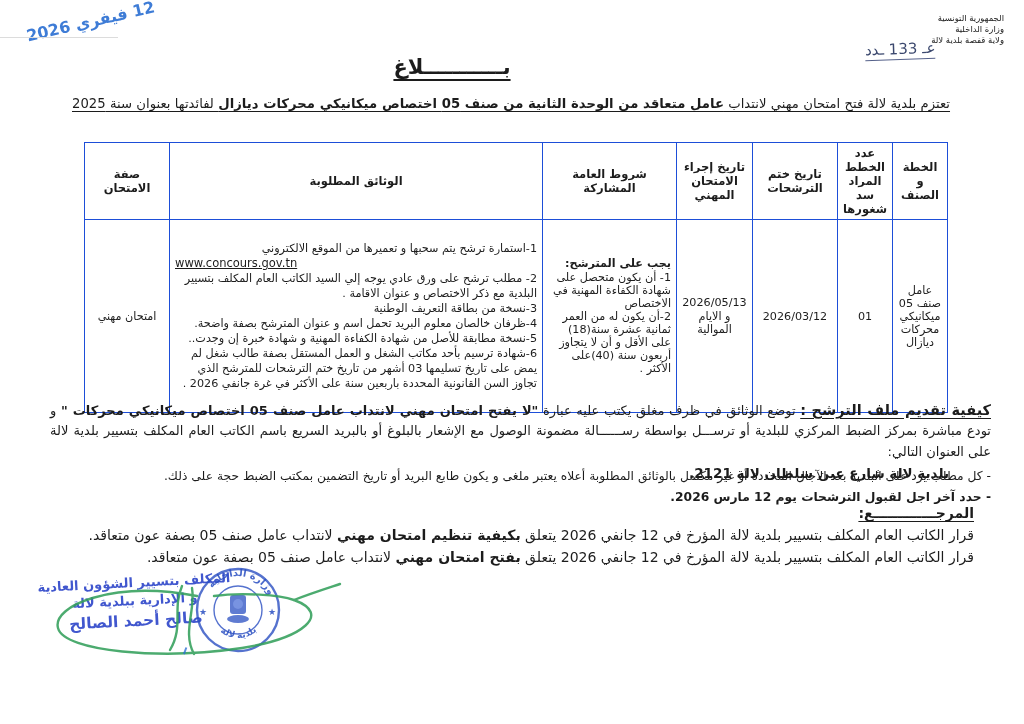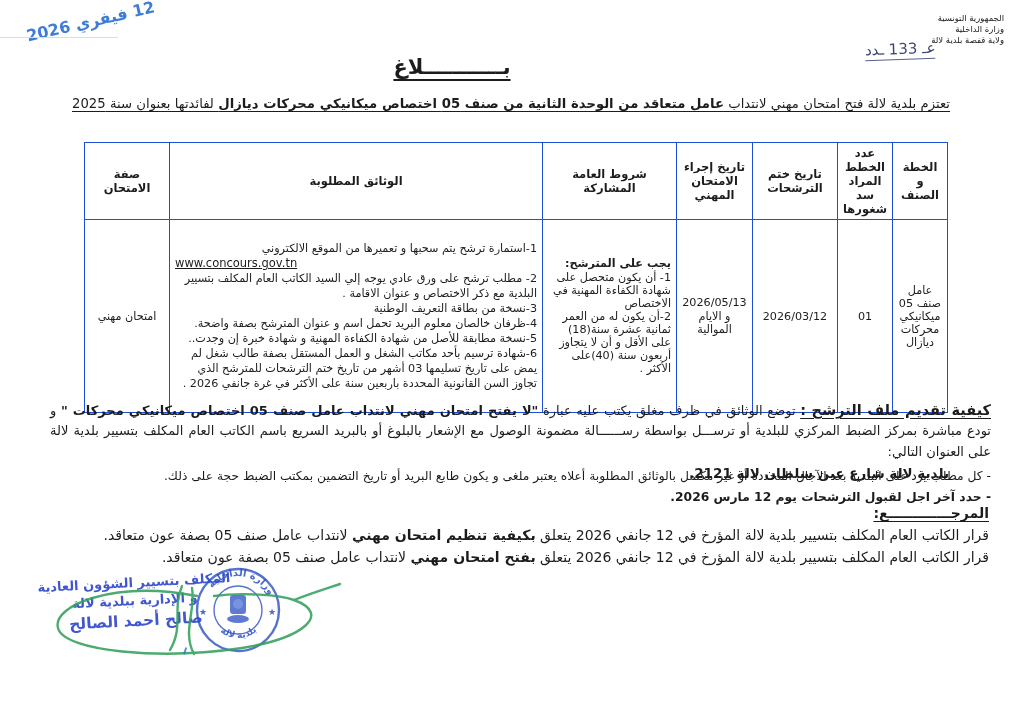--- a/index.html
+++ b/index.html
@@ -50,21 +50,21 @@
   .cond-item{margin:0;}
   .doc-line{margin:0;line-height:1.34;}
   .doc-url{direction:ltr;text-align:left;padding-right:28px;text-decoration:underline;font-size:11.5px;}
   .exam-date2{margin-top:1px;}
   
   .submission{position:absolute;top:399px;right:33px;left:50px;direction:rtl;text-align:justify;font-size:13px;line-height:1.55;}
   .submission .head{font-size:14.5px;font-weight:bold;text-decoration:underline;text-underline-offset:3px;}
   .submission .addr{font-weight:bold;text-align:right;padding-right:42px;font-size:13.5px;margin-top:1px;}
   .notes{position:absolute;top:466px;right:33px;left:38px;direction:rtl;font-size:12.3px;line-height:1.7;}
   .notes .n2{font-weight:bold;}
-  .refs{position:absolute;top:505px;right:35px;left:38px;direction:rtl;}
+  .refs{position:absolute;top:505px;right:50px;left:38px;direction:rtl;}
   .refs .head{font-size:14px;font-weight:bold;text-decoration:underline;text-underline-offset:3px;margin-bottom:3px;}
   .refs .item{font-size:14px;line-height:1.6;}
   
   .stamp-group{position:absolute;left:14px;top:562px;width:330px;height:120px;}
   .officer-stamp{
     position:absolute;left:12px;top:12px;width:218px;transform:rotate(-3deg);
     color:#2740c8;opacity:.88;font-weight:bold;text-align:center;direction:rtl;line-height:1.35;
   }
   .officer-stamp .t1,.officer-stamp .t2{font-size:13px;}
   .officer-stamp .name{font-size:15.5px;margin-top:2px;}

